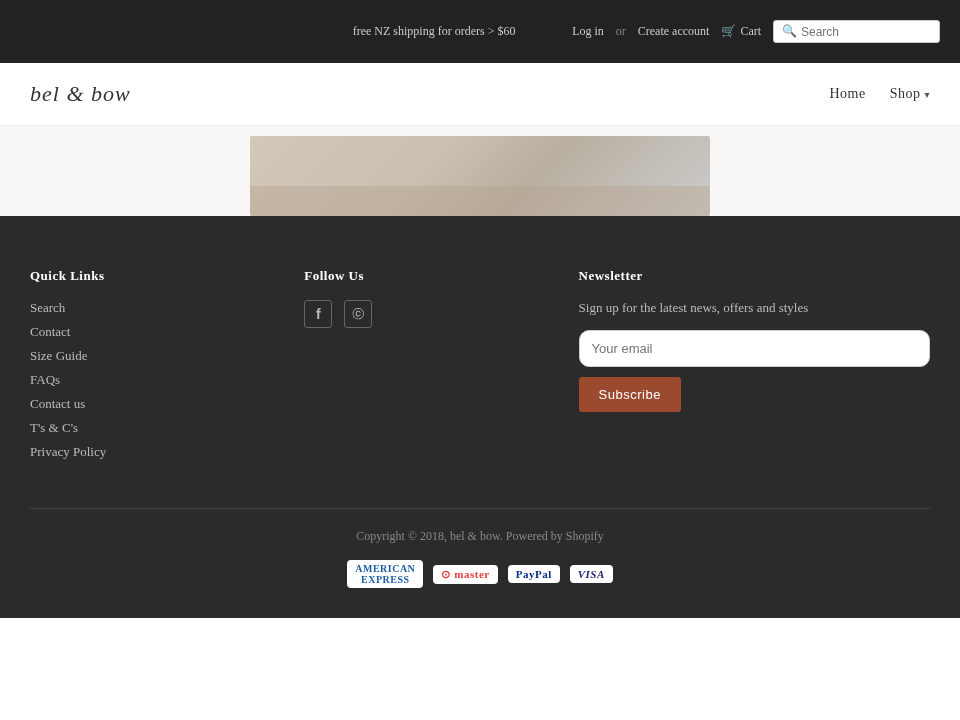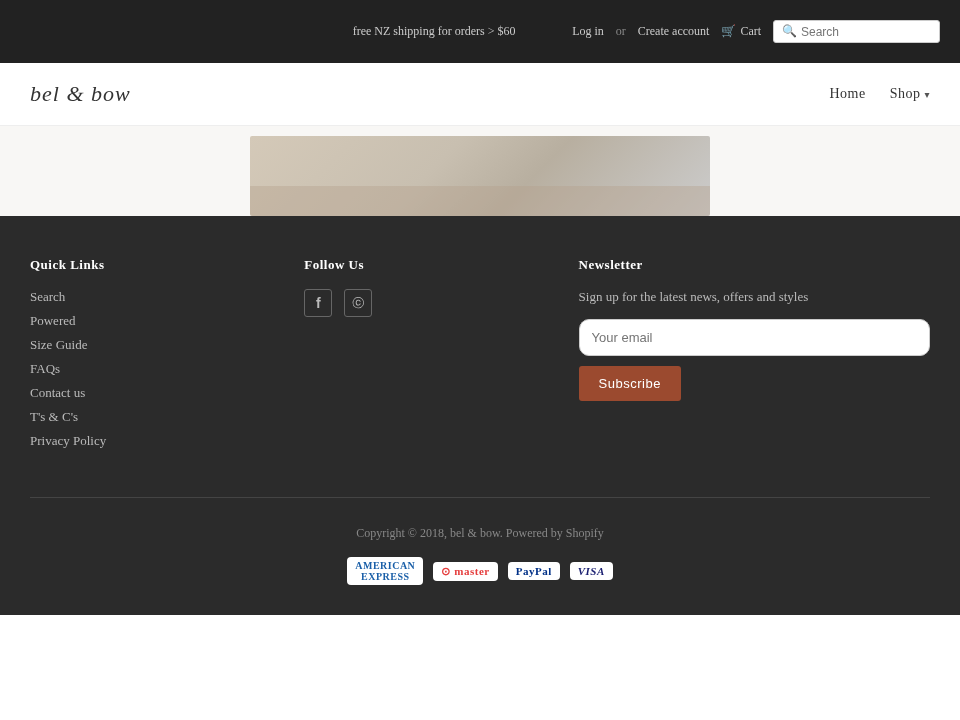--- a/index.html
+++ b/index.html
@@ -94,21 +94,21 @@
     .site-footer {
       background: #2b2b2b;
       color: #bbb;
       padding: 40px 30px 30px;
     }
     .footer-columns {
       display: flex;
       gap: 40px;
       justify-content: space-between;
       max-width: 960px;
-      margin: 1px auto;
+      margin: 12px auto;
     }
     .footer-col { flex: 1; }
     .footer-col-newsletter { flex: 1.5; }
     .footer-heading {
       color: #fff;
       font-size: 13px;
       font-weight: bold;
       margin-bottom: 16px;
       letter-spacing: 0.5px;
     }
@@ -149,21 +149,21 @@
       padding: 10px 20px;
       font-size: 13px;
       border-radius: 3px;
       cursor: pointer;
       letter-spacing: 0.5px;
     }
 
     .footer-bottom {
       text-align: center;
       margin-top: 40px;
-      padding-top: 28px;
+      padding-top: 20px;
       border-top: 1px solid #444;
     }
     .footer-bottom-text { font-size: 12px; color: #888; margin-bottom: 16px; }
     .payment-icons { display: flex; justify-content: center; gap: 10px; align-items: center; }
     .payment-badge {
       background: #fff;
       border-radius: 4px;
       padding: 3px 8px;
       font-size: 11px;
       font-weight: bold;
@@ -211,21 +211,21 @@
   <div class="hero-image-placeholder"></div>
 </div>
 
 <footer class="site-footer">
   <div class="footer-columns">
 
     <div class="footer-col">
       <div class="footer-heading">Quick Links</div>
       <ul class="footer-links">
         <li><a href="#">Search</a></li>
-        <li><a href="#">Powered</a></li>
+        <li><a href="#">Contact</a></li>
         <li><a href="#">Size Guide</a></li>
         <li><a href="#">FAQs</a></li>
         <li><a href="#">Contact us</a></li>
         <li><a href="#">T's &amp; C's</a></li>
         <li><a href="#">Privacy Policy</a></li>
       </ul>
     </div>
 
     <div class="footer-col">
       <div class="footer-heading">Follow Us</div>

